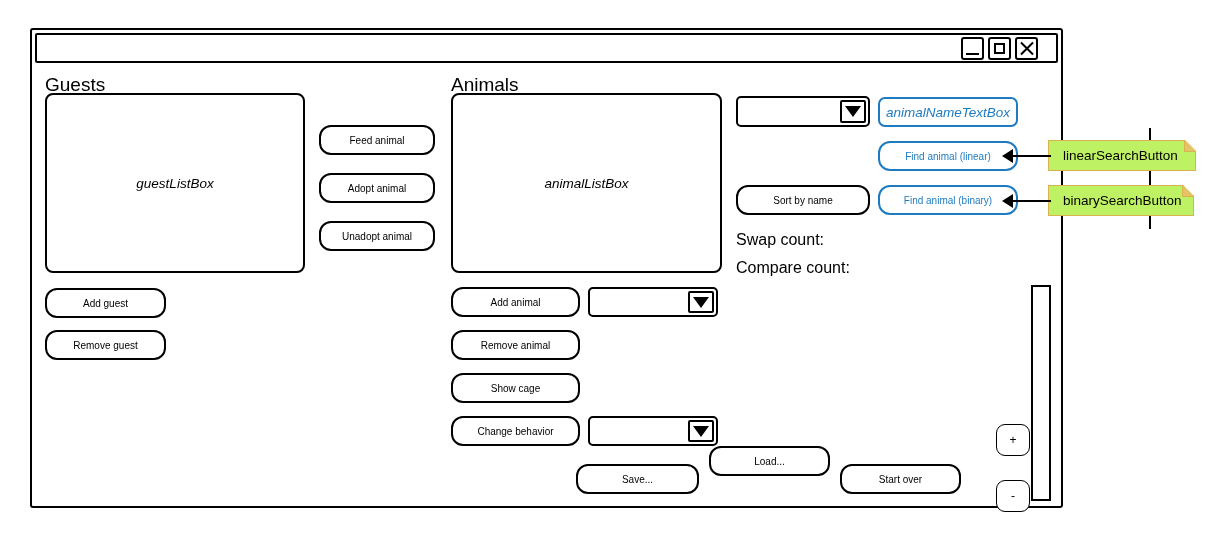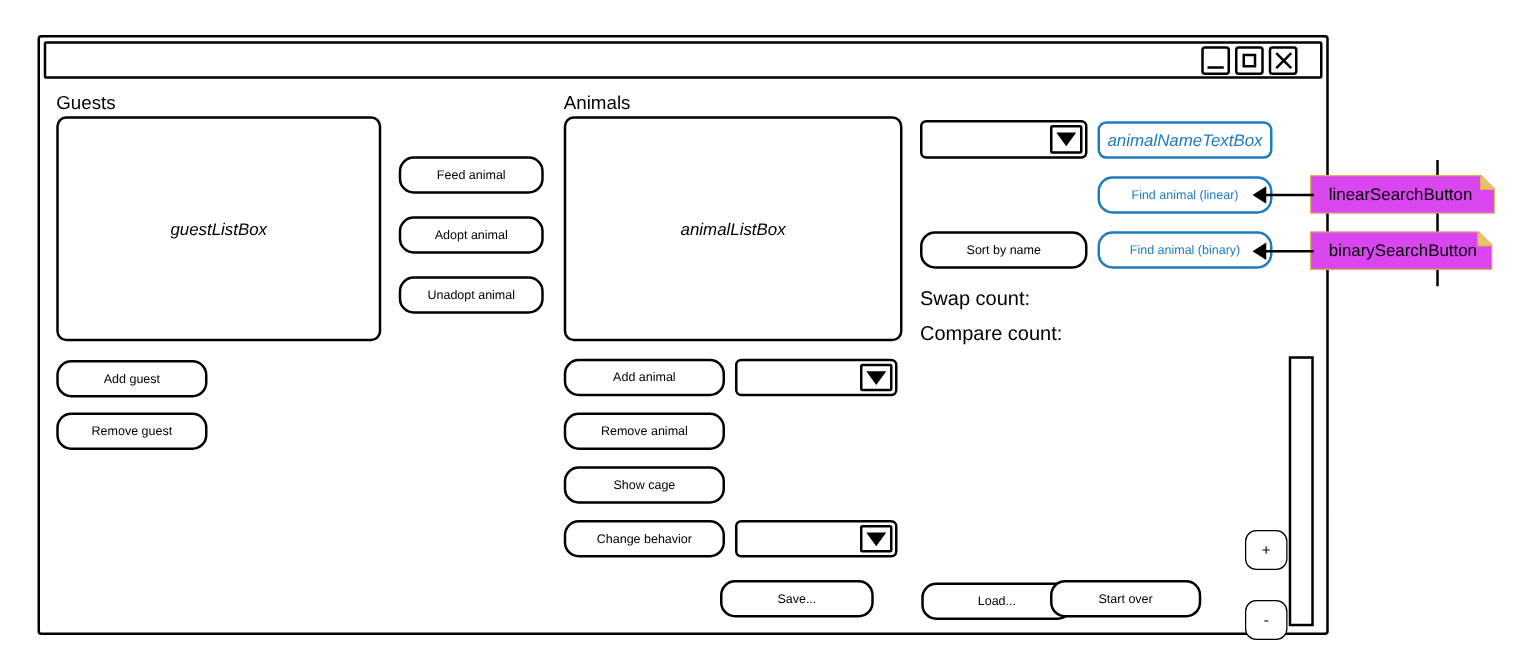--- a/index.html
+++ b/index.html
@@ -92,21 +92,21 @@
     width: 2px;
     height: 17px;
     background: #000;
   }
   #win-close::before { transform: rotate(45deg); }
   #win-close::after  { transform: rotate(-45deg); }
 
   
   .section-label {
     position: absolute;
-    font-size: 15px;
+    font-size: 19px;
     white-space: nowrap;
   }
 
   .listbox {
     position: absolute;
     border: 2px solid #000000;
     border-radius: 8px;
     background: #ffffff;
     box-sizing: border-box;
     display: flex;
@@ -210,21 +210,21 @@
     display: flex;
     align-items: center;
     justify-content: center;
     font-size: 12px;
     line-height: 1;
   }
 
   
   .callout {
     position: absolute;
-    background: #d946ef;
+    background: #bef264;
     border: 1px solid #d8b451;
     box-sizing: border-box;
     display: flex;
     align-items: center;
     padding-left: 14px;
     font-size: 13.5px;
     white-space: nowrap;
     color: #000000;
     clip-path: polygon(0 0, calc(100% - 11px) 0, 100% 11px, 100% 100%, 0 100%);
   }
@@ -311,21 +311,21 @@
 
   <div class="btn btn-blue" style="left:846px; top:111px; width:140px; height:30px;">Find animal (linear)</div>
 
   <div class="btn" style="left:704px; top:155px; width:134px; height:30px;">Sort by name</div>
   <div class="btn btn-blue" style="left:846px; top:155px; width:140px; height:30px;">Find animal (binary)</div>
 
   <div class="static-text" style="left:704px; top:201px;">Swap count:</div>
   <div class="static-text" style="left:704px; top:229px;">Compare count:</div>
 
   <div class="btn" style="left:544px; top:434px; width:123px; height:30px;">Save...</div>
-  <div class="btn" style="left:677px; top:436px; width:121px; height:30px;margin-left:28px;">Load...</div>
+  <div class="btn" style="left:677px; top:416px; width:121px; height:30px;">Load...</div>
   <div class="btn" style="left:808px; top:434px; width:121px; height:30px;">Start over</div>
 
   <div class="stepper-btn" style="left:964px; top:394px;">+</div>
   <div class="stepper-btn" style="left:964px; top:450px;">-</div>
 
 </div>
 
 <div id="zoom-slider-track"></div>
 
 <div class="callout-stem" style="left:1149px; top:128px; height:14px;"></div>

